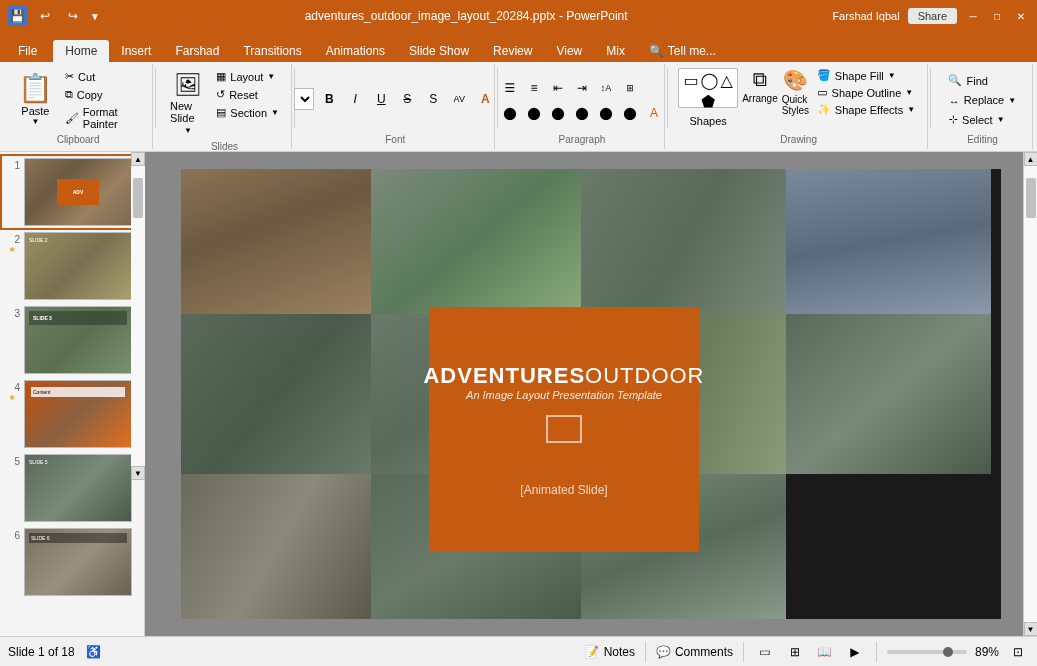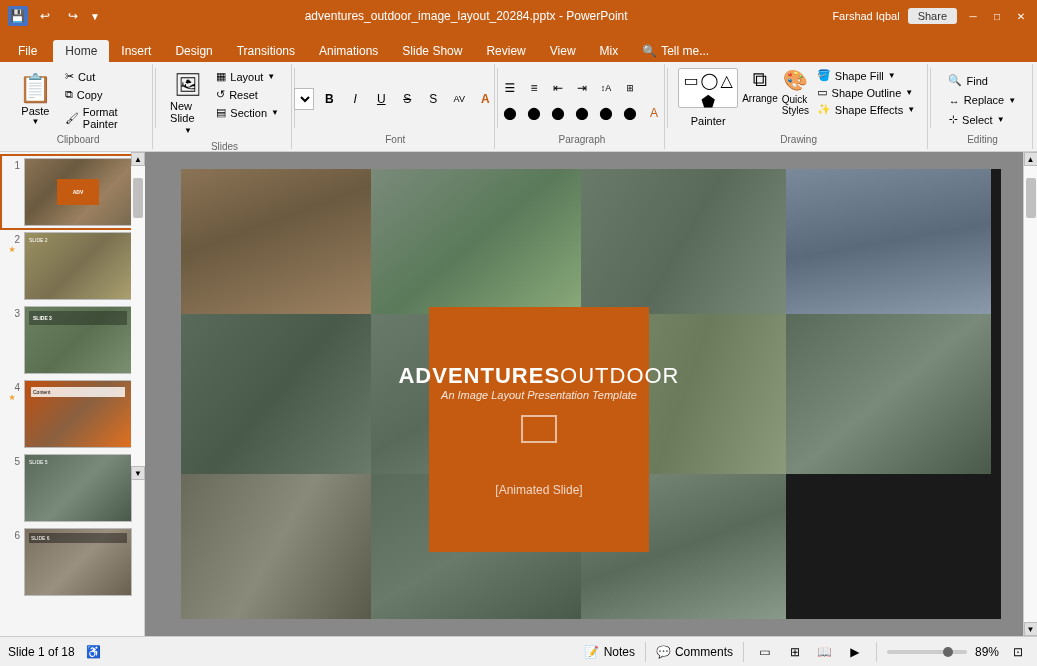--- a/index.html
+++ b/index.html
@@ -213,21 +213,21 @@
     .sepia-8 { background: linear-gradient(160deg, #7a6a50 0%, #9a8a70 50%, #6a5a40 100%); }
     .sepia-9 { background: linear-gradient(140deg, #5a7a5a 0%, #8aaa7a 50%, #4a6a4a 100%); }
     .sepia-10 { background: linear-gradient(120deg, #7a8a70 0%, #5a6a50 60%, #9a9a80 100%); }
     .sepia-11 { background: linear-gradient(150deg, #6a5a40 0%, #8a7a60 50%, #5a4a30 100%); }
 
     
     .orange-overlay {
       position: absolute;
       left: 248px;
       top: 138px;
-      width: 220px;
+      width: 270px;
       height: 245px;
       background: #c55a11;
       display: flex;
       flex-direction: column;
       align-items: center;
       justify-content: center;
       z-index: 10;
     }
     .overlay-title {
       color: white;
@@ -353,21 +353,21 @@
     <div class="title-bar-btn">─</div>
     <div class="title-bar-btn">□</div>
     <div class="title-bar-btn">✕</div>
   </div>
 </div>
 
 <div class="ribbon-tabs">
   <div class="ribbon-tab ribbon-tab-file">File</div>
   <div class="ribbon-tab active">Home</div>
   <div class="ribbon-tab">Insert</div>
-  <div class="ribbon-tab">Design</div>
+  <div class="ribbon-tab">Farshad</div>
   <div class="ribbon-tab">Transitions</div>
   <div class="ribbon-tab">Animations</div>
   <div class="ribbon-tab">Slide Show</div>
   <div class="ribbon-tab">Review</div>
   <div class="ribbon-tab">View</div>
   <div class="ribbon-tab">Mix</div>
   <div class="ribbon-tab" style="display:flex;align-items:center;gap:4px;">
     <span>🔍</span>
     <span>Tell me...</span>
   </div>
@@ -478,21 +478,21 @@
 
   <div class="ribbon-group drawing-group">
     <div style="display:flex;gap:4px;flex:1;align-items:flex-start;">
       <div style="display:flex;flex-direction:column;align-items:center;gap:2px;">
         <div class="shape-box" style="width:60px;height:40px;font-size:16px;display:flex;align-items:center;gap:2px;flex-wrap:wrap;padding:2px;">
           <span>▭</span>
             <span>◯</span>
             <span>△</span>
             <span>⬟</span>
         </div>
-        <div class="font-btn" style="width:60px;font-size:11px;">Painter</div>
+        <div class="font-btn" style="width:60px;font-size:11px;">Shapes</div>
       </div>
       <div style="display:flex;flex-direction:column;align-items:center;gap:2px;">
         <div style="font-size:20px;cursor:pointer;">⧉</div>
         <span style="font-size:10px;">Arrange</span>
       </div>
       <div style="display:flex;flex-direction:column;align-items:center;gap:2px;">
         <div style="font-size:20px;cursor:pointer;">🎨</div>
         <span style="font-size:10px;">Quick Styles</span>
       </div>
       <div style="display:flex;flex-direction:column;gap:2px;justify-content:center;">

